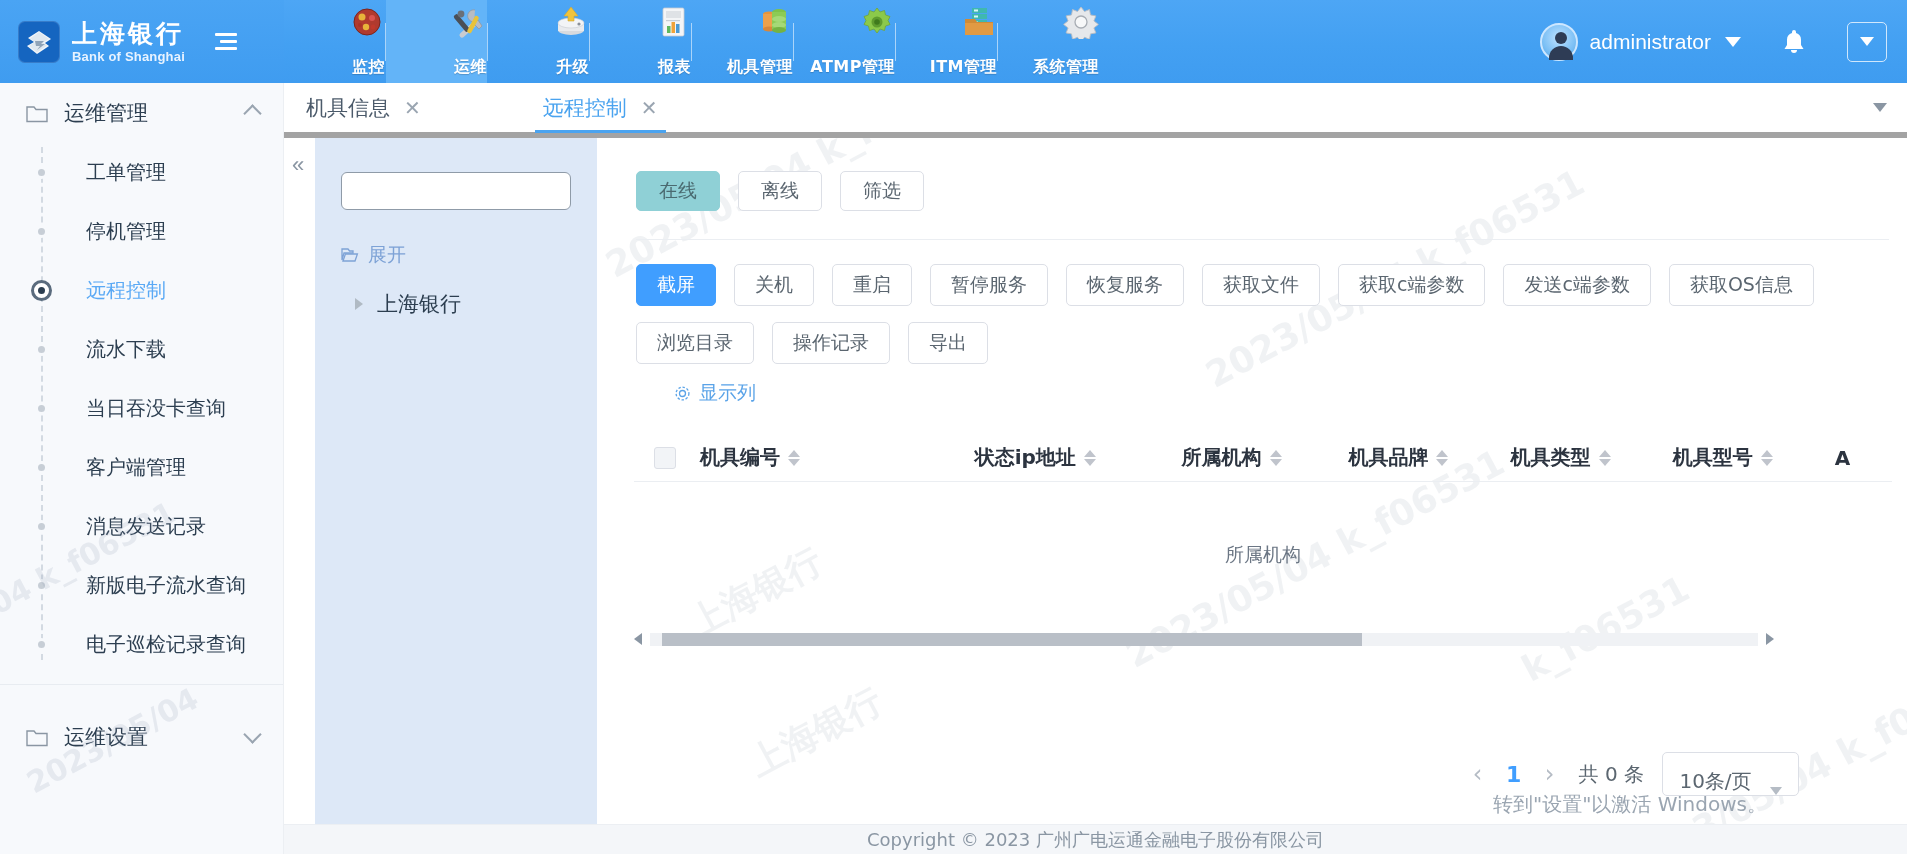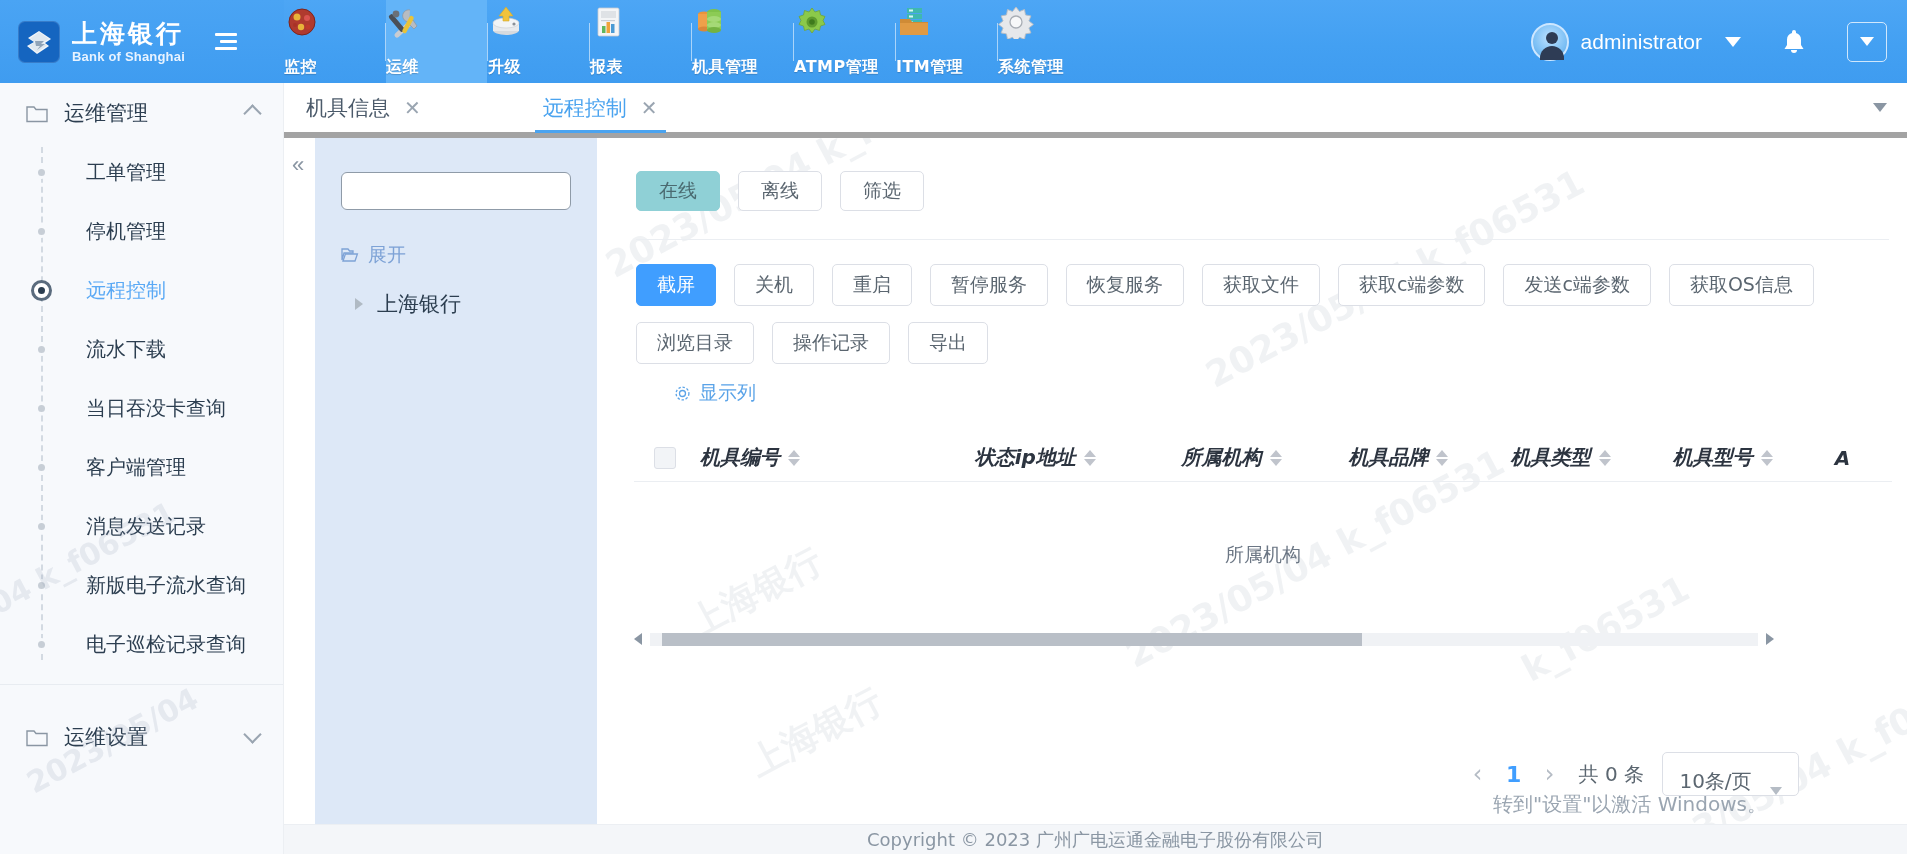--- a/index.html
+++ b/index.html
@@ -46,21 +46,21 @@
     display: flex; flex-direction: column; justify-content: center; gap: 4px;
   }
   #hamburger i { display: block; height: 3px; background: #fff; border-radius: 1px; }
   #hamburger i:nth-child(1) { width: 22px; }
   #hamburger i:nth-child(2) { width: 17px; margin-left: 5px; }
   #hamburger i:nth-child(3) { width: 22px; }
 
   #topnav { display: flex; align-items: stretch; height: 83px; }
   .navitem {
     width: 101px; height: 83px; display: flex; flex-direction: column;
-    align-items: flex-start; justify-content: center; gap: 18px; cursor: pointer;
+    align-items: flex-end; justify-content: center; gap: 18px; cursor: pointer;
     position: relative;
   }
   .navitem.active { background: #63b4f8; }
   .navitem .nlabel {
     font-size: 16px; color: #ffffff; font-weight: 700;
     font-family: "DejaVu Sans", sans-serif; letter-spacing: .5px;
     text-shadow: 0 1px 1px rgba(0,0,0,.18);
   }
   .navicon { width: 36px; height: 34px; display:block; }
   .navsep { width: 1px; height: 38px; align-self: center; background: rgba(255,255,255,.55); }
@@ -68,21 +68,21 @@
   #topright {
     margin-left: auto; display: flex; align-items: center; gap: 0; padding-right: 20px;
   }
   #avatar {
     width: 38px; height: 38px; border-radius: 50%;
     background: radial-gradient(circle at 50% 38%, #bfe2ff 0%, #7cc0f5 60%, #4f9ee0 100%);
     border: 2px solid #cde7ff; position: relative; margin-right: 12px;
   }
   #avatar .head { position:absolute; left:13px; top:7px; width:12px; height:12px; border-radius:50%; background:#2e3c55; }
   #avatar .body { position:absolute; left:7px; top:21px; width:24px; height:14px; border-radius:12px 12px 0 0; background:#2e3c55; }
-  #username { font-size: 21px; color: #ffffff; margin-right: 23px; }
+  #username { font-size: 21px; color: #ffffff; margin-right: 14px; }
   .caret-down {
     width: 0; height: 0; border-left: 8px solid transparent; border-right: 8px solid transparent;
     border-top: 10px solid #ffffff; margin-right: 40px; cursor:pointer;
   }
   #bell { width: 26px; height: 28px; margin-right: 40px; cursor: pointer; }
   #collapse-btn {
     width: 40px; height: 40px; border: 1px solid rgba(255,255,255,.75); border-radius: 5px;
     display:flex; align-items:center; justify-content:center; cursor:pointer;
   }
   #collapse-btn .cv {
@@ -224,21 +224,21 @@
   #showcols .gear { width: 17px; height: 17px; flex:0 0 auto; }
 
   
   #table-wrap { margin: 28px 0 0 4px; width: 1258px; }
   #thead {
     display: flex; align-items: center; height: 48px;
     border-bottom: 1px solid #ebeef2; padding-left: 20px;
   }
   .th {
     display: flex; align-items: center; gap: 8px; font-size: 20px; color: #2c3440;
-    font-weight: 700; font-family: "DejaVu Sans", sans-serif; white-space: nowrap; font-style: italic;
+    font-weight: 700; font-family: "DejaVu Sans", sans-serif; white-space: nowrap;
   }
   .th .sorter { display: flex; flex-direction: column; gap: 2px; }
   .th .sorter i {
     display: block; width: 0; height: 0; border-left: 6px solid transparent;
     border-right: 6px solid transparent;
   }
   .th .sorter .up { border-bottom: 7px solid #c0c4cc; }
   .th .sorter .dn { border-top: 7px solid #c0c4cc; }
   #headcheck {
     width: 22px; height: 22px; border: 1px solid #dcdfe6; border-radius: 3px;

